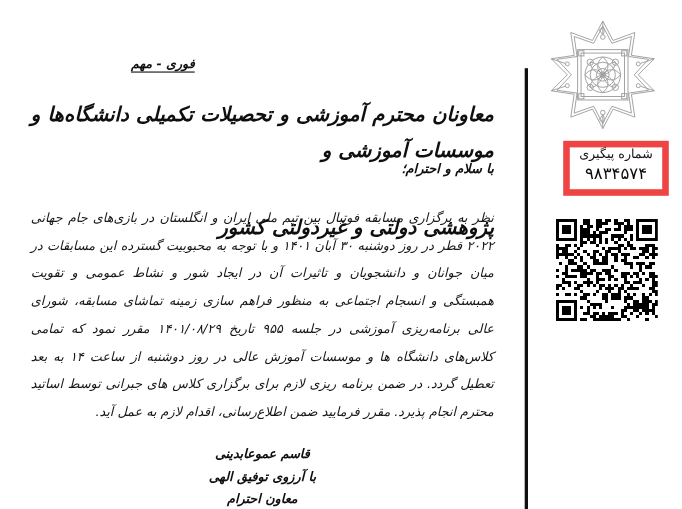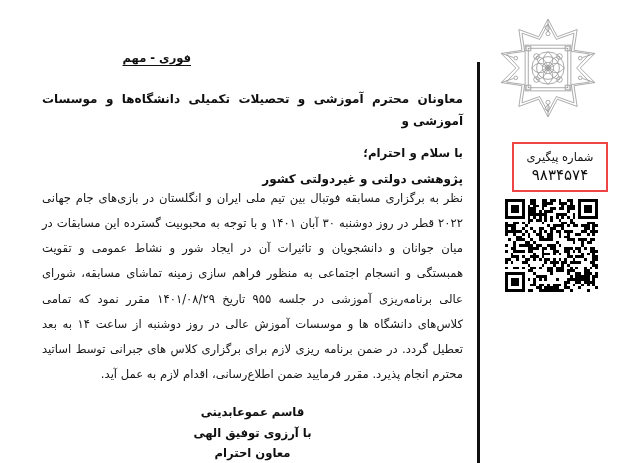--- a/index.html
+++ b/index.html
@@ -45,30 +45,30 @@
     left: 8px;
     top: 16px;
     width: 108px;
     height: 104px;
   }
   .emblem svg { display: block; width: 100%; height: 100%; }
 
   .tracking-box {
     position: absolute;
     left: 26px;
-    top: 142px;
+    top: 128px;
     width: 96px;
     height: 50px;
-    border: 2px solid #ef4444;
+    border: 6px solid #ef4444;
     box-sizing: border-box;
     background: #fff;
     display: flex;
     flex-direction: column;
     align-items: center;
-    justify-content: center;
+    justify-content: flex-start;
     gap: 3px;
   }
   .tracking-label {
     font-size: 11.5px;
     color: #121212;
     line-height: 1.1;
     white-space: nowrap;
     letter-spacing: 0.4px;
   }
   .tracking-value {
@@ -84,45 +84,46 @@
     left: 19px;
     top: 199px;
     width: 93px;
     height: 93px;
   }
   .qr-code svg { display: block; width: 100%; height: 100%; }
 
   
   .letter {
     position: absolute;
-    left: 14px;
+    left: 0;
     top: 0;
     width: 477px;
     height: 336px;
+    font-style: italic;
   }
 
   .urgent-tag {
     position: absolute;
     right: 300px;
     top: 51px;
     font-size: 11.5px;
     font-weight: bold;
     color: #101010;
     text-decoration: underline;
     text-underline-offset: 3px;
     white-space: nowrap;
     letter-spacing: 0.3px;
   }
 
   .addressee {
     position: absolute;
     right: 28px;
     left: 28px;
     top: 88px;
-    font-size: 12px;
+    font-size: 18px;
     font-weight: bold;
     color: #0f0f0f;
     line-height: 1.85;
     text-align: justify;
     text-align-last: right;
   }
   .addressee .line2 { display: block; margin-top: 36px; }
 
   .salutation {
     position: absolute;

